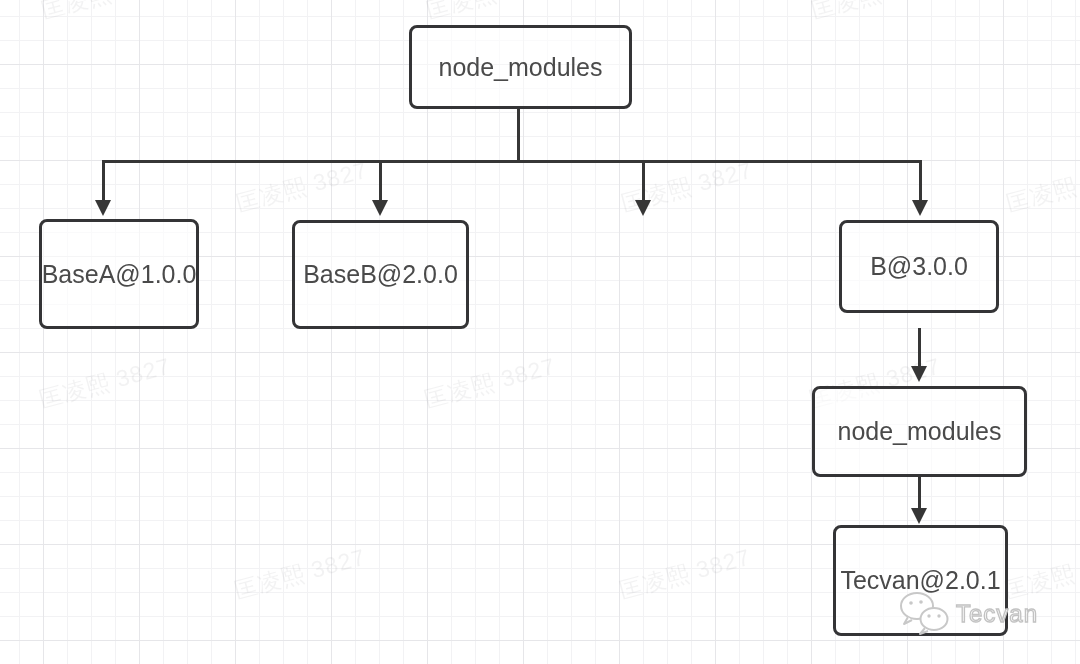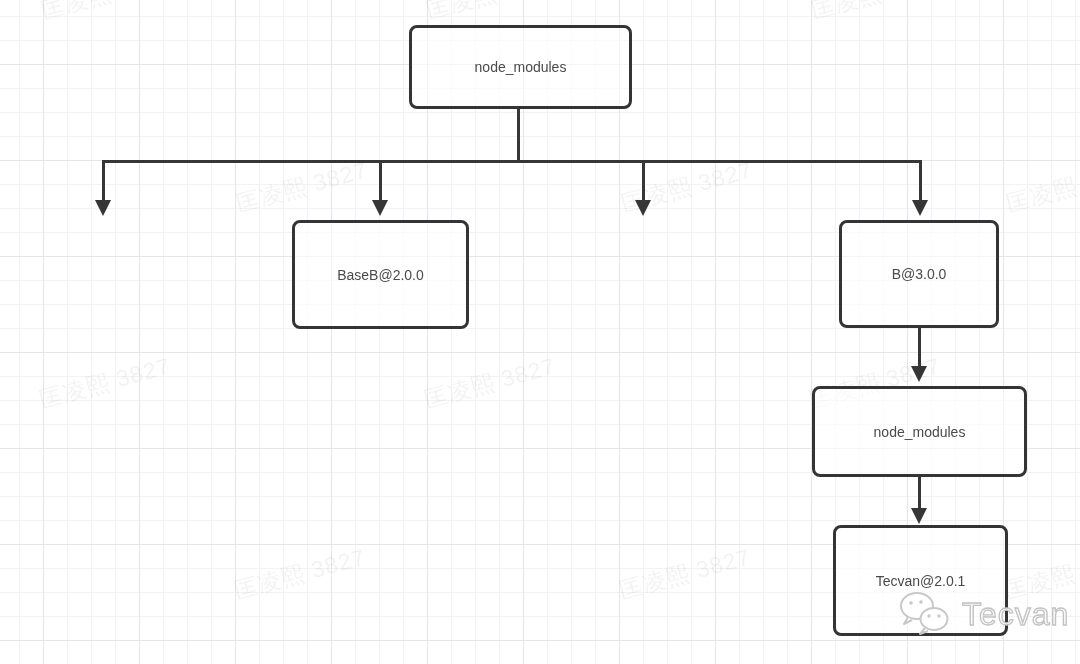--- a/index.html
+++ b/index.html
@@ -60,47 +60,47 @@
   
   .node {
     position: absolute;
     box-sizing: border-box;
     border: 3px solid #343436;
     border-radius: 8px;
     background: rgba(255, 255, 255, 0.6);
     display: flex;
     align-items: center;
     justify-content: center;
-    font-size: 14px;
+    font-size: 25px;
     color: #4a4a4a;
     z-index: 3;
   }
   #n-root     { left: 409px; top: 25px;  width: 223px; height: 84px;  }
   #n-basea    { left: 39px;  top: 219px; width: 160px; height: 110px; }
   #n-baseb2   { left: 292px; top: 220px; width: 177px; height: 109px; }
   #n-a2       { left: 563px; top: 220px; width: 160px; height: 108px; }
-  #n-b3       { left: 839px; top: 220px; width: 160px; height: 108px; }
+  #n-b3       { left: 839px; top: 220px; width: 160px; height: 93px; }
   #n-nm2      { left: 812px; top: 386px; width: 215px; height: 91px;  }
   #n-baseb201 { left: 833px; top: 525px; width: 175px; height: 111px; }
 
   
   .brand {
     position: absolute;
     left: 896px; top: 590px;
     display: flex;
     align-items: center;
     z-index: 4;
   }
   .brand svg { width: 56px; height: 48px; display: block; }
   .brand-text {
-    font-size: 32px;
+    font-size: 24px;
     letter-spacing: 1px;
     color: #fafafa;
     -webkit-text-stroke: 1.3px #c2c2c2;
-    margin-left: 10px;
+    margin-left: 4px;
   }
 </style>
 </head>
 <body>
 
 <div class="canvas">
 
   <div class="wm-layer" id="wm-layer">
       <div class="wm" style="left: 42px; top: -2px;">匡凌熙 3827</div>
       <div class="wm" style="left: 427px; top: -2px;">匡凌熙 3827</div>
@@ -127,20 +127,23 @@
   <div class="arrow" id="ah-3"></div>
   <div class="arrow" id="ah-4"></div>
   <div class="edge" id="e-b3-nm"></div>
   <div class="arrow" id="ah-5"></div>
   <div class="edge" id="e-nm-bb"></div>
   <div class="arrow" id="ah-6"></div>
 
   <div class="node" id="n-root">
     <span>node_modules</span>
   </div>
+  <div class="node" id="n-basea">
+    <span>BaseA@1.0.0</span>
+  </div>
   <div class="node" id="n-baseb2">
     <span>BaseB@2.0.0</span>
   </div>
   <div class="node" id="n-b3">
     <span>B@3.0.0</span>
   </div>
   <div class="node" id="n-nm2">
     <span>node_modules</span>
   </div>
   <div class="node" id="n-baseb201">

